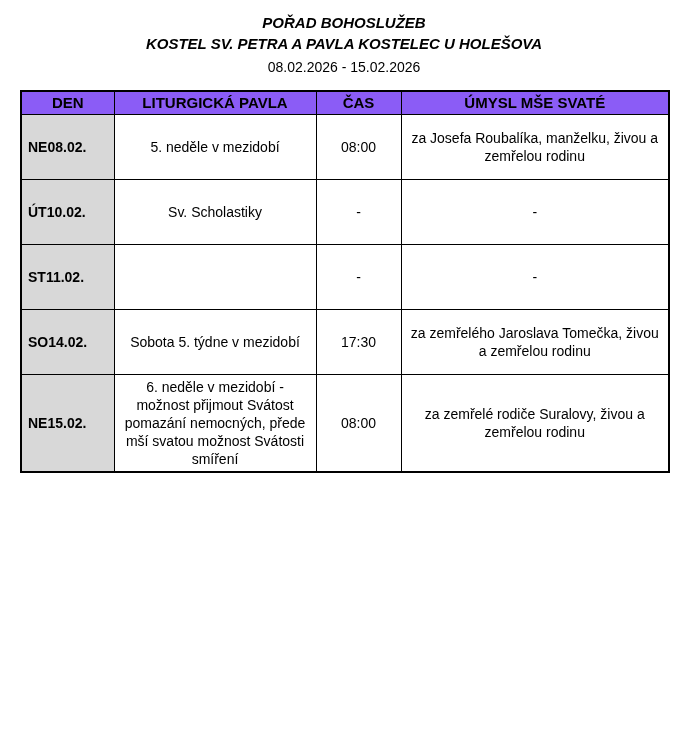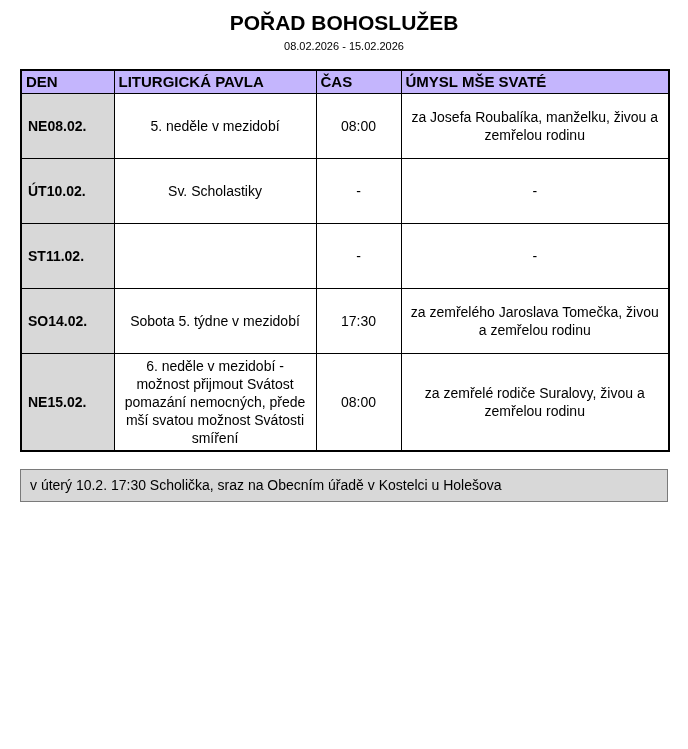--- a/index.html
+++ b/index.html
@@ -15,49 +15,50 @@
     height: 749px;
     padding: 8px 20px 0 20px;
     position: relative;
   }
   .doc-header {
     text-align: center;
     padding-top: 4px;
   }
   .title-line {
     font-weight: bold;
-    font-size: 21px;
+    font-size: 15px;
     line-height: 21px;
+    font-style: italic;
   }
   .date-line {
-    font-size: 11px;
+    font-size: 14px;
     line-height: 20px;
     margin-top: 3px;
   }
   table.schedule {
     border-collapse: collapse;
     table-layout: fixed;
     width: 648px;
     margin-top: 13px;
     border: 2px solid #000000;
   }
   table.schedule th,
   table.schedule td {
     border: 1px solid #000000;
     font-size: 14px;
     padding: 3px 6px;
     vertical-align: middle;
     overflow: hidden;
   }
   table.schedule th {
-    background: #c4b5fd;
+    background: #8b5cf6;
     font-weight: bold;
     font-size: 15px;
     height: 23px;
-    text-align: left;
+    text-align: center;
     padding: 1px 4px;
   }
   td.den-cell {
     background: #d8d8d8;
     font-weight: bold;
     text-align: left;
     padding-left: 9px;
   }
   td.den-cell .den-inner {
     display: flex;
@@ -81,20 +82,21 @@
     line-height: 17px;
   }
 </style>
 </head>
 <body>
 
 <div class="page">
 
   <div class="doc-header">
     <div class="title-line">POŘAD BOHOSLUŽEB</div>
+    <div class="title-line">KOSTEL SV. PETRA A PAVLA KOSTELEC U HOLEŠOVA</div>
     <div class="date-line">08.02.2026 - 15.02.2026</div>
   </div>
 
   <table class="schedule">
     <colgroup>
       <col style="width:93px">
       <col style="width:202px">
       <col style="width:85px">
       <col style="width:268px">
     </colgroup>
@@ -158,15 +160,14 @@
             <span>15.02.</span>
           </span>
         </td>
         <td class="celebration-cell">6. neděle v mezidobí - možnost přijmout Svátost pomazání nemocných, přede mší svatou možnost Svátosti smíření</td>
         <td class="time-cell">08:00</td>
         <td class="intention-cell">za zemřelé rodiče Suralovy, živou a zemřelou rodinu</td>
       </tr>
     </tbody>
   </table>
 
-  <div class="footer-note">v úterý 10.2. 17:30 Scholička, sraz na Obecním úřadě v Kostelci u Holešova</div>
 
 </div>
 
 </body></html>

